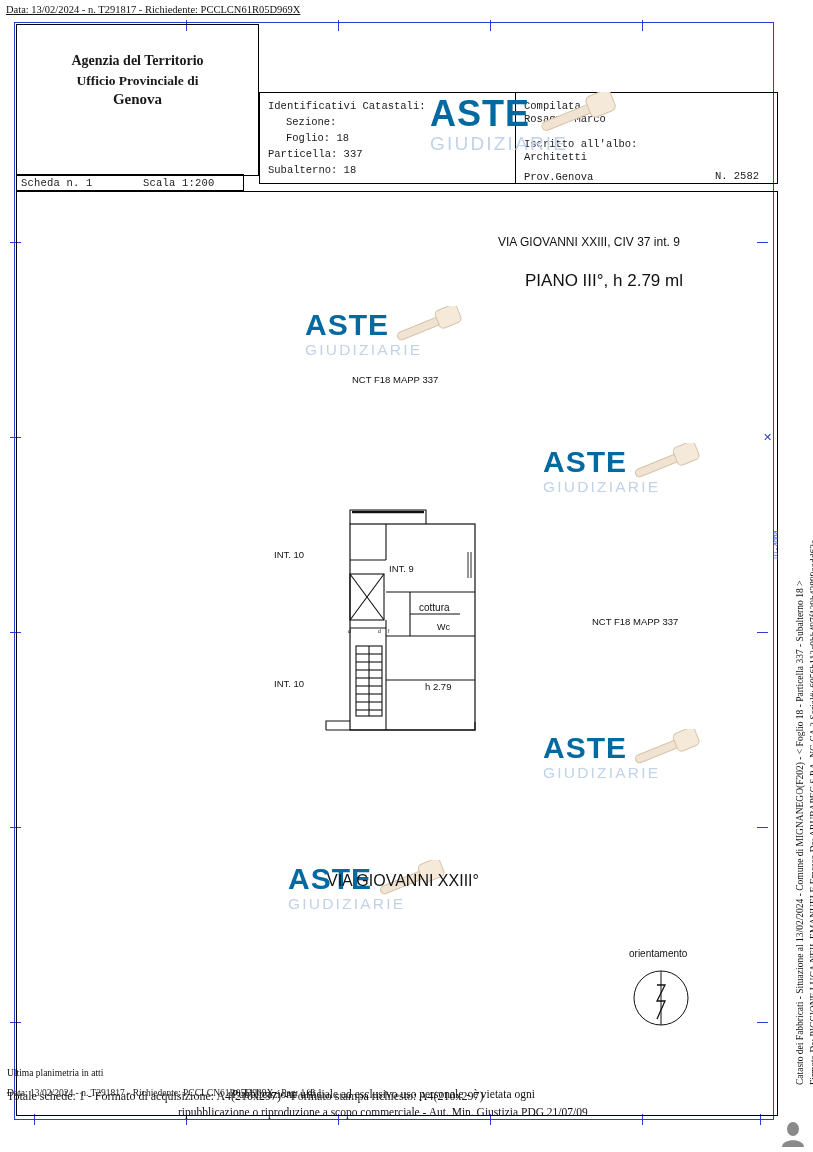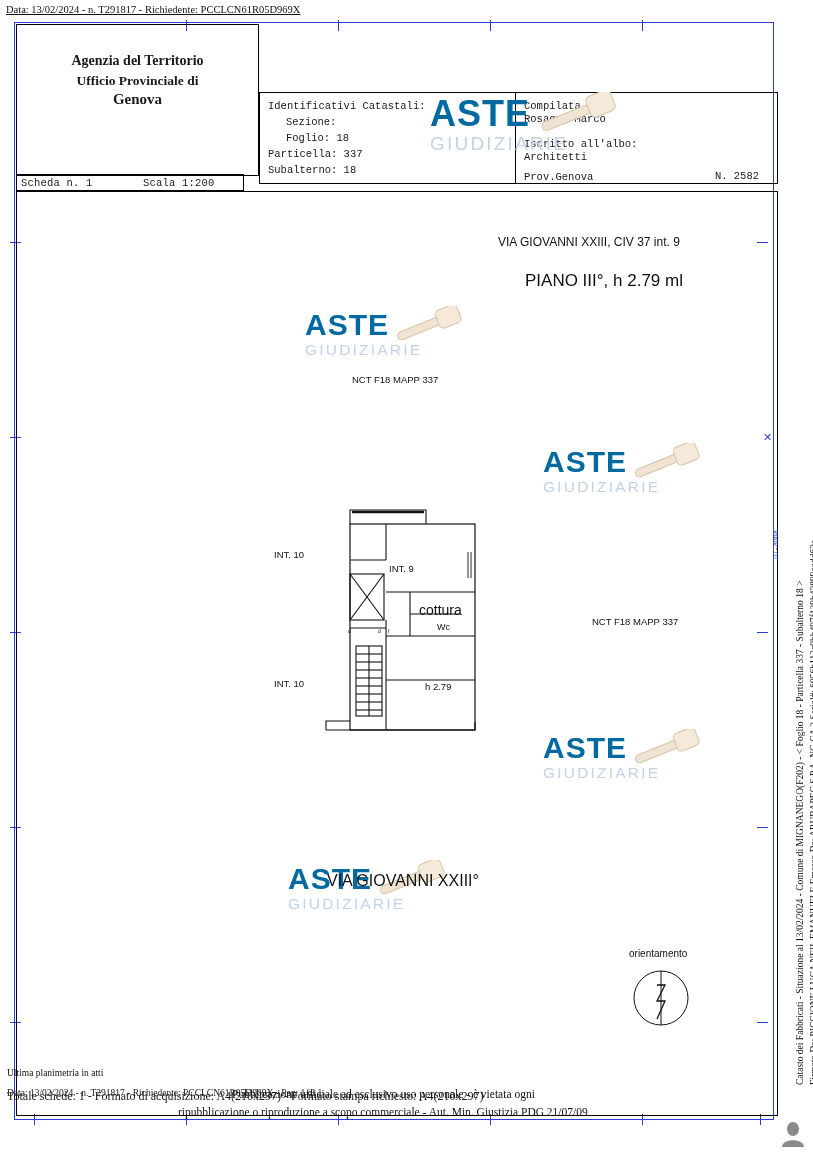--- a/index.html
+++ b/index.html
@@ -160,21 +160,21 @@
     color: #111;
     white-space: nowrap;
   }
   .addr1 { left: 498px; top: 235px; font-size: 12px; }
   .addr2 { left: 525px; top: 271px; font-size: 17px; }
   .nct1  { left: 352px; top: 374px; font-size: 9.5px; }
   .nct2  { left: 592px; top: 616px; font-size: 9.5px; }
   .int10a{ left: 274px; top: 549px; font-size: 9.5px; }
   .int10b{ left: 274px; top: 678px; font-size: 9.5px; }
   .int9  { left: 389px; top: 563px; font-size: 9.5px; }
-  .cottura{left: 419px; top: 602px; font-size: 14px; }
+  .cottura{left: 419px; top: 602px; font-size: 10px; }
   .wcT   { left: 437px; top: 622px; font-size: 9px; }
   .h279  { left: 425px; top: 681px; font-size: 9.5px; }
   .viaG  { left: 327px; top: 872px; font-size: 16px; }
   .orient{ left: 629px; top: 948px; font-size: 10px; }
 
   
   .plan { position: absolute; left: 300px; top: 500px; }
 
   
   .wm {

